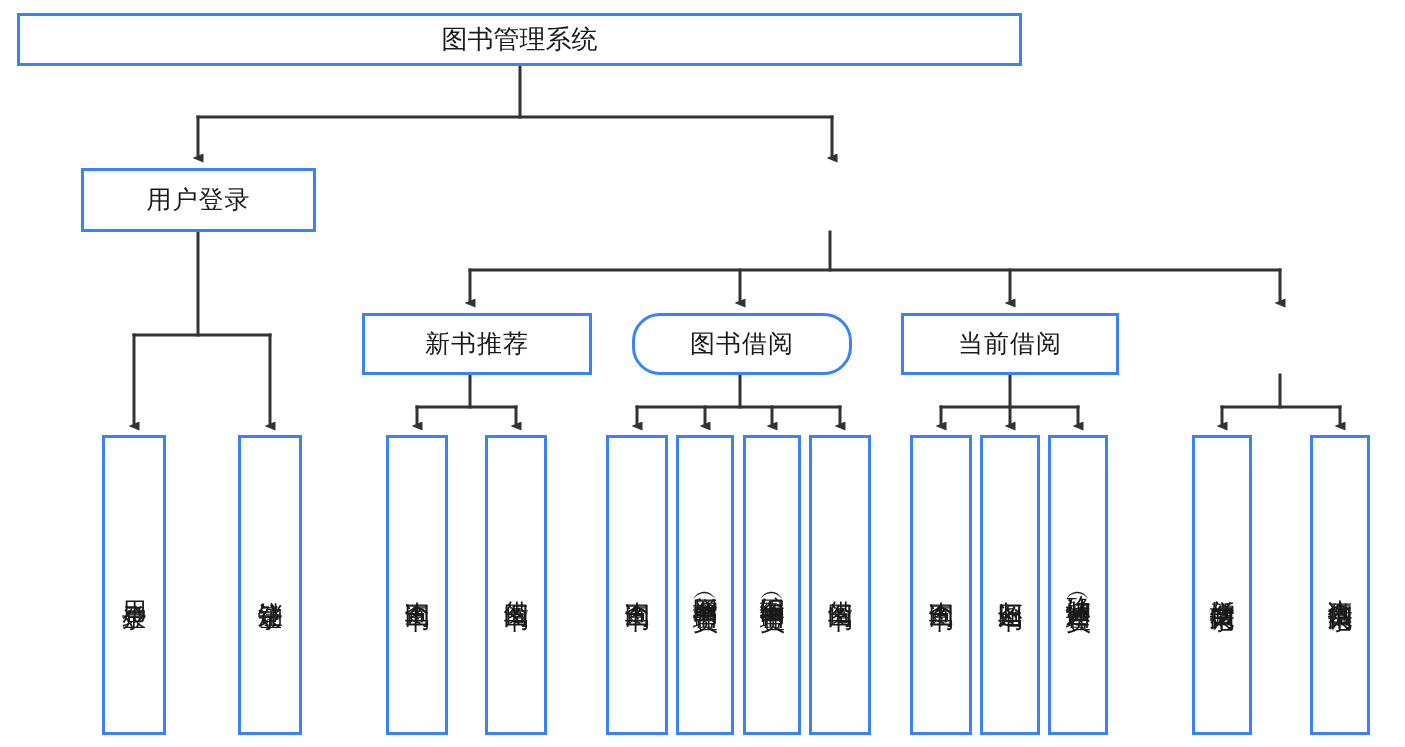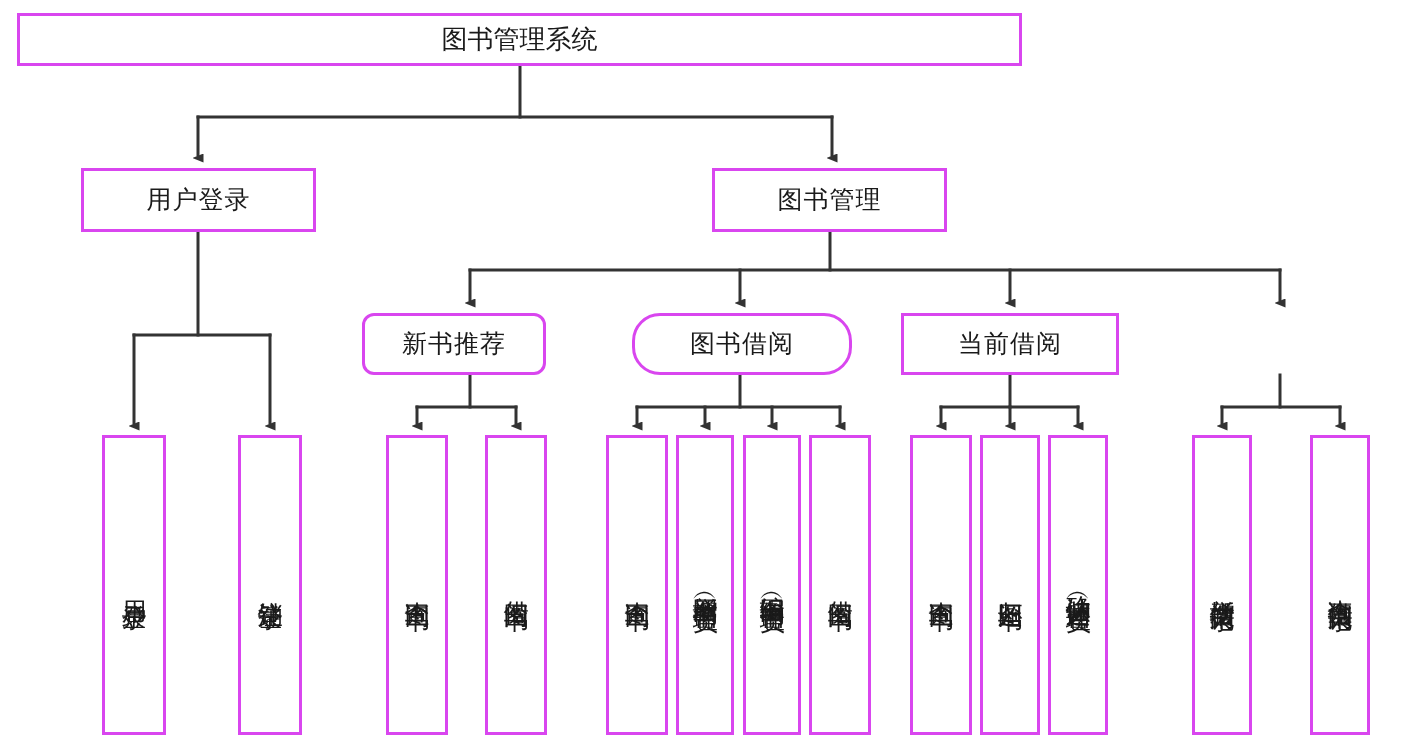--- a/index.html
+++ b/index.html
@@ -20,21 +20,21 @@
   #edges {
     position: absolute;
     left: 0;
     top: 0;
     width: 1405px;
     height: 747px;
   }
   .node {
     position: absolute;
     box-sizing: border-box;
-    border: 3px solid #d946ef;
+    border: 3px solid #3b82f6;
     background: #ffffff;
     display: flex;
     align-items: center;
     justify-content: center;
     color: #1a1a1a;
   }
   .node-h {
     font-size: 25px;
     letter-spacing: 1px;
     line-height: 1.1;
@@ -122,25 +122,22 @@
   </svg>
 
   <div class="node node-root" style="left:17px; top:13px; width:1005px; height:53px;">
     <span>图书管理系统</span>
   </div>
 
   <div class="node node-h" style="left:81px; top:168px; width:235px; height:64px;">
     <span>用户登录</span>
   </div>
 
-  <div class="node node-h" style="left:712px; top:168px; width:235px; height:64px;">
-    <span>图书管理</span>
-  </div>
 
-  <div class="node node-h" style="left:362px; top:313px; width:184px; height:62px;border-radius:12px;">
+  <div class="node node-h" style="left:362px; top:313px; width:230px; height:62px;">
     <span>新书推荐</span>
   </div>
 
   <div class="node node-h" style="left:632px; top:313px; width:220px; height:62px;border-radius:28px;">
     <span>图书借阅</span>
   </div>
 
   <div class="node node-h" style="left:901px; top:313px; width:218px; height:62px;">
     <span>当前借阅</span>
   </div>

